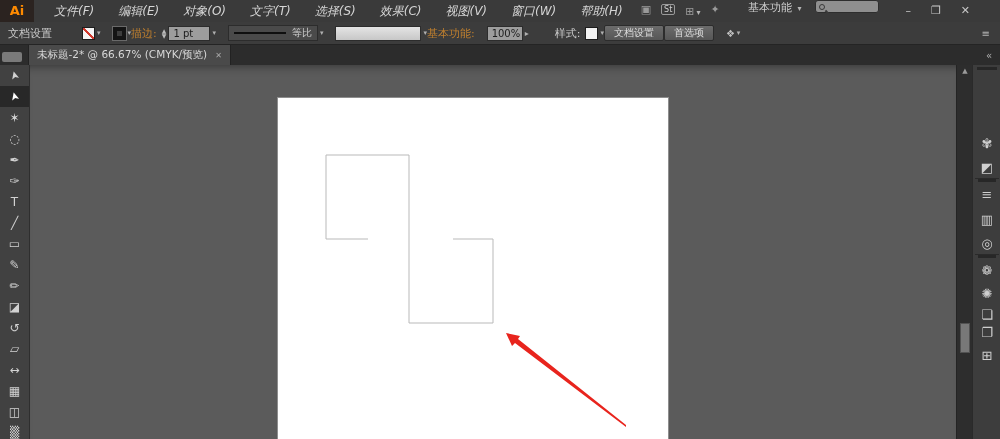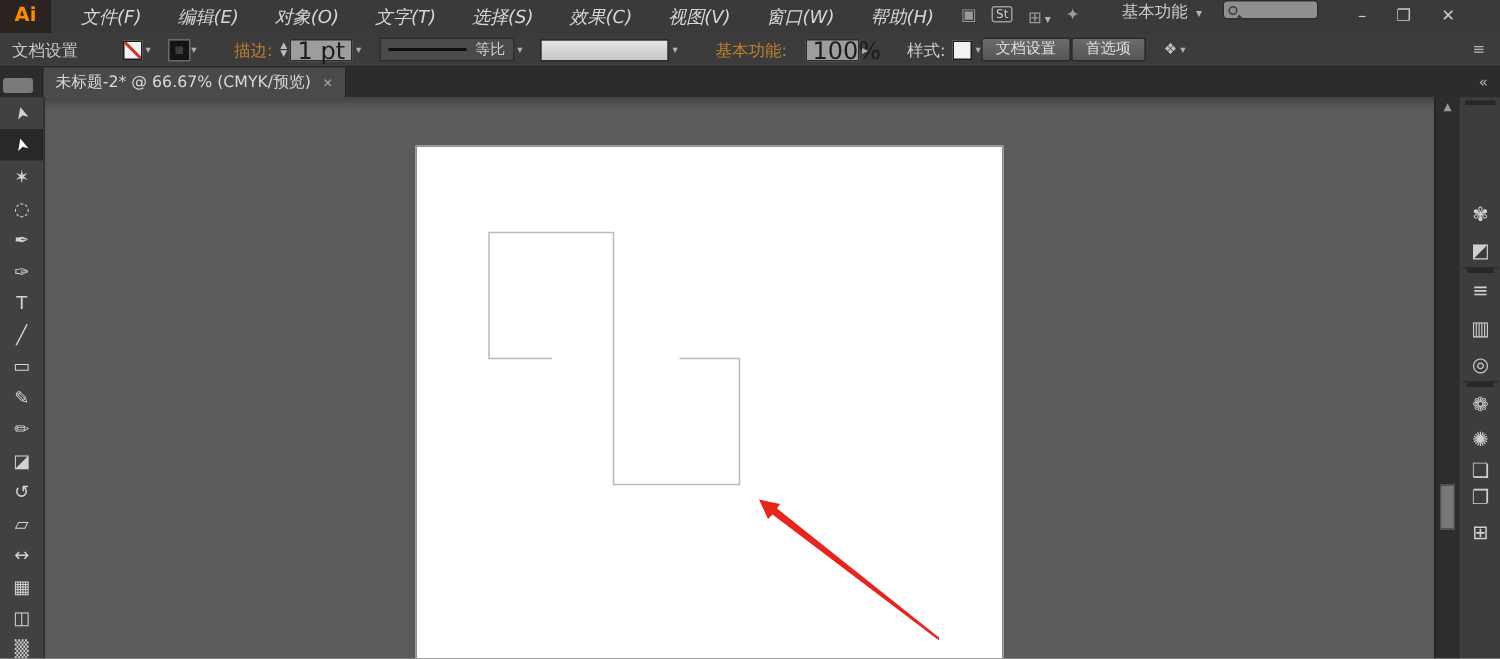--- a/index.html
+++ b/index.html
@@ -35,25 +35,25 @@
     background:#3c3c3c; border-bottom:1px solid #242424;
     display:flex; align-items:center; font-size:11px; color:#cccccc; }
   .status { margin-left:8px; width:64px; font-size:11px; color:#c9c9c9; }
   .swatch-wrap { display:flex; align-items:center; margin-left:10px; }
   .fill-swatch { width:13px; height:13px; background:
       linear-gradient(45deg, transparent 42%, #d23a2e 44%, #d23a2e 56%, transparent 58%), #f5f5f5;
     border:1px solid #1d1d1d; }
   .stroke-swatch { width:13px; height:13px; border:4px solid #141414;
     outline:1px solid #6a6a6a; background:#3c3c3c; margin-left:12px; }
   .dd { color:#b0b0b0; font-size:7px; margin-left:2px; }
-  .orange { color:#bf7f2e; margin-left:25px; }
+  .orange { color:#bf7f2e; margin-left:0; }
   .stepper { display:flex; flex-direction:column; margin-left:5px; line-height:5px; }
   .stepper span { font-size:6px; color:#bbbbbb; }
   .field { background:#9d9d9d; color:#1c1c1c; border:1px solid #2c2c2c;
-    height:15px; line-height:14px; padding:0 4px; font-size:16px; }
+    height:15px; line-height:14px; padding:0 4px; font-size:10px; }
   .w-pt { width:42px; margin-left:2px; }
   .profile { display:flex; align-items:center; margin-left:12px; background:#4a4a4a;
     border:1px solid #2c2c2c; height:16px; padding:0 5px; }
   .profile-line { width:52px; height:2px; background:#0f0f0f; margin-right:6px; }
   .profile-label { font-size:10px; color:#cfcfcf; }
   .brushfield { width:86px; height:15px; background:linear-gradient(#e4e4e4,#c7c7c7);
     border:1px solid #2c2c2c; margin-left:12px; }
   .w-op { width:36px; margin-left:12px; }
   .rcaret { color:#b0b0b0; font-size:8px; margin-left:2px; }
   .style-swatch { width:13px; height:13px; background:#f2f2f2; border:1px solid #1d1d1d; margin-left:5px; }

